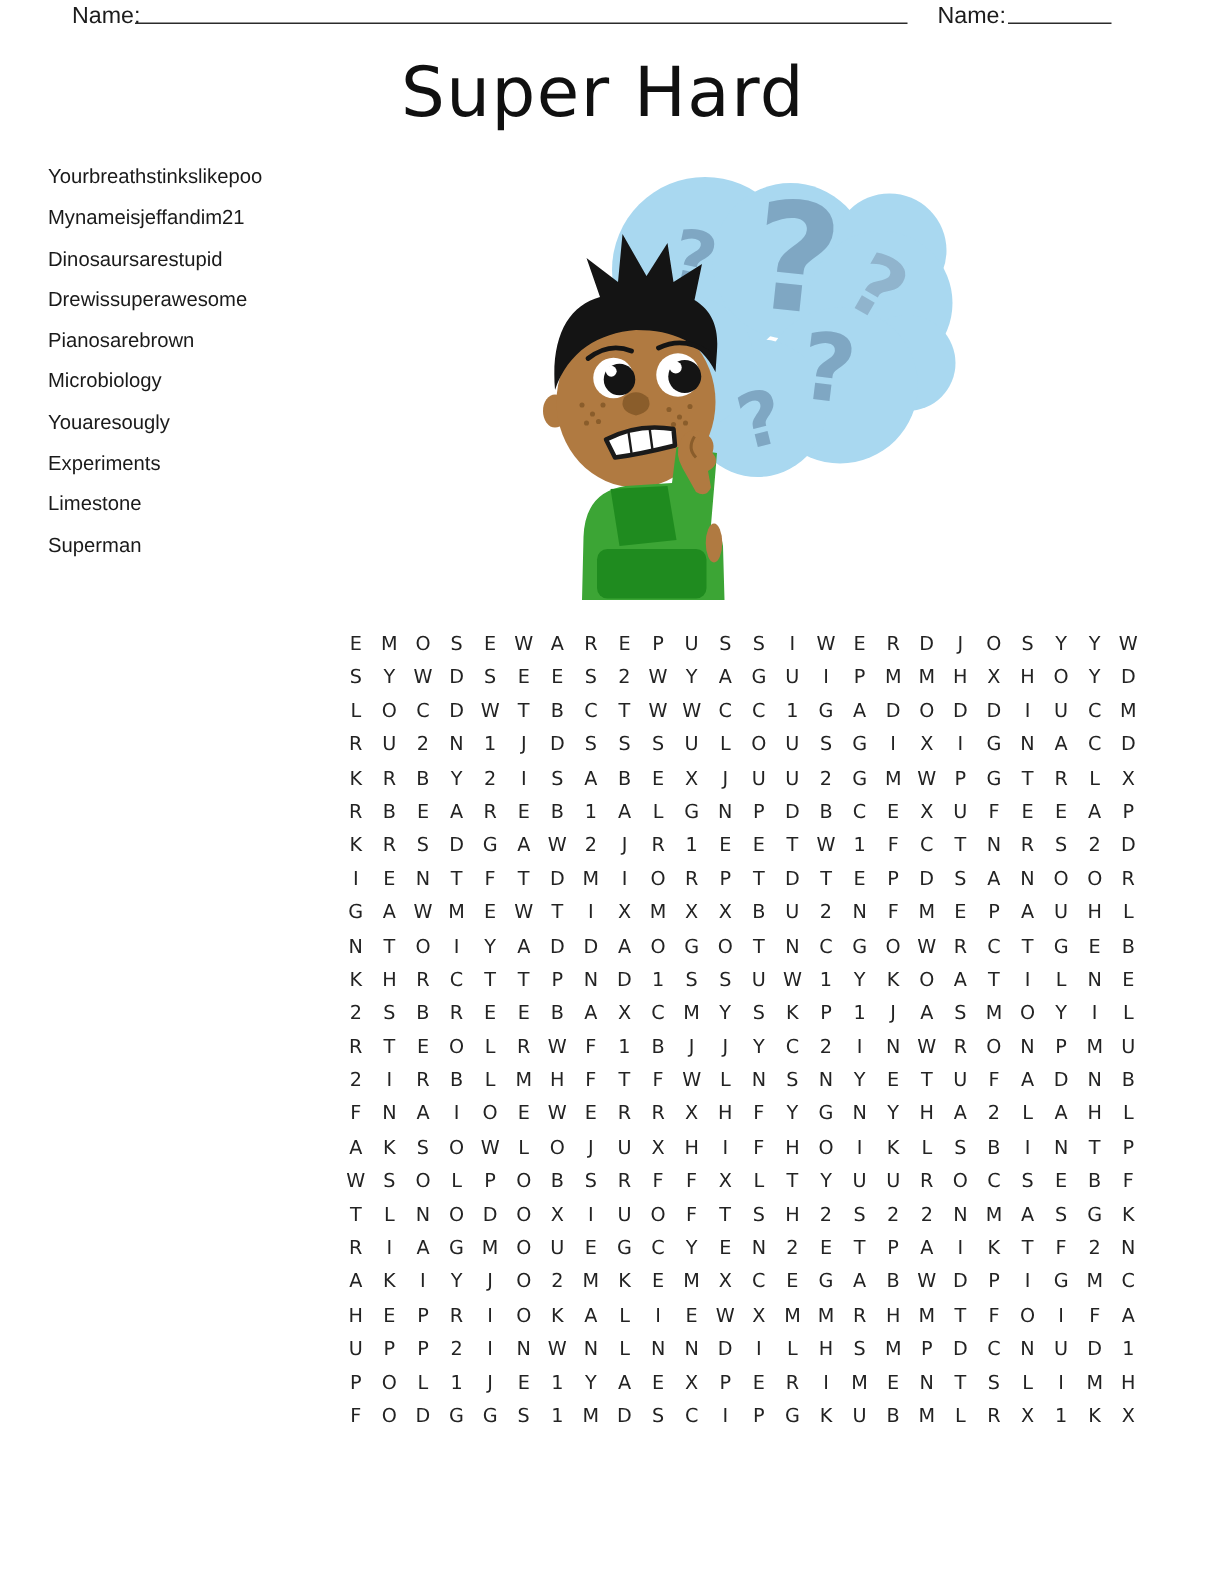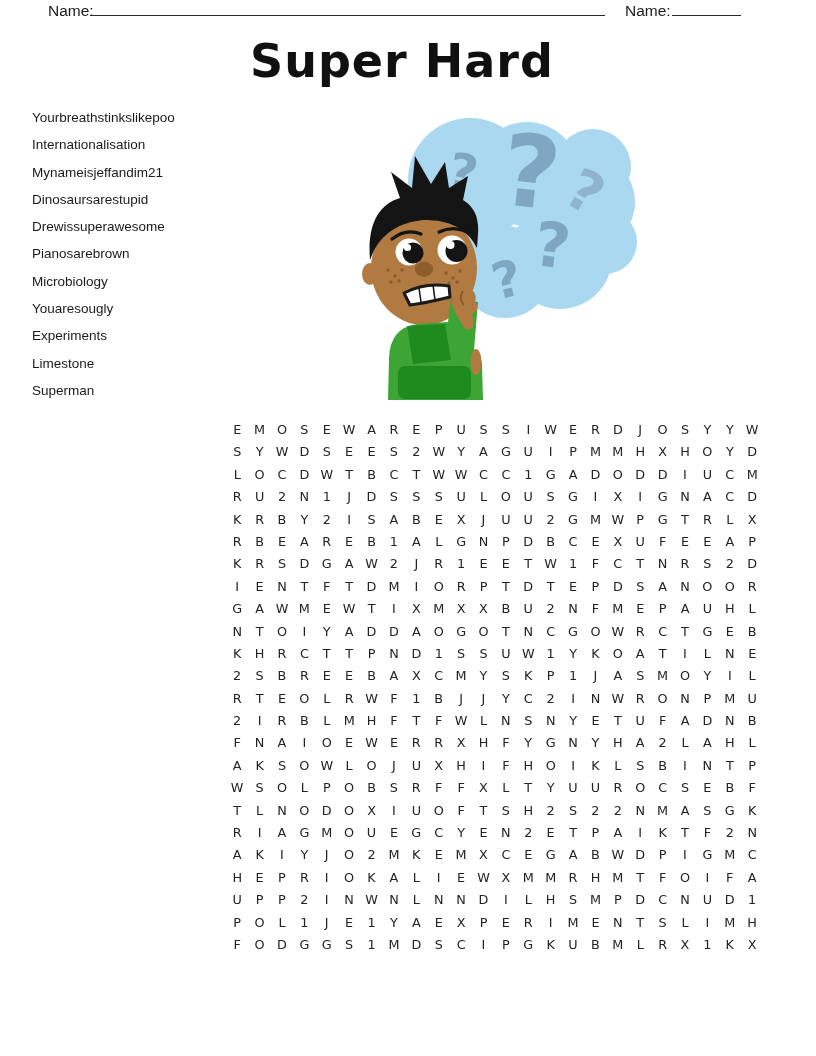--- a/index.html
+++ b/index.html
@@ -9,21 +9,21 @@
   }
   .hdr-label { position:absolute; top:2px; font-size:15.5px; color:#1c1c1c; }
   #name-label { left:48px;text-align:center; }
   #date-label { left:625px; }
   .fill-line { position:absolute; top:1px; height:14px; border-bottom:1.6px solid #2b2b2b; }
   #name-line { left:90px; width:515px; }
   #date-line { left:672px; width:69px; }
   .title {
     position:absolute; top:34px; left:0; width:804px; margin:0;
     text-align:center; font-family:"DejaVu Sans", sans-serif;
-    font-size:46px; font-weight:700; letter-spacing:1px; color:#101010;
+    font-size:46px; font-weight:400; letter-spacing:1px; color:#101010;
   }
   .word-list { position:absolute; left:32px; top:104px; font-size:13.5px; color:#1a1a1a; }
   .word-list .word { height:27.3px; line-height:27.3px; white-space:nowrap; }
   .illustration { position:absolute; left:355px; top:112px; width:290px; height:300px; }
   .qmark { font-family:"DejaVu Sans", sans-serif; font-weight:bold; text-anchor:middle; }
   .grid {
     position:absolute; left:226px; top:419px;
     display:grid; grid-template-columns:repeat(24, 22.4px);
     font-family:"DejaVu Sans", sans-serif; font-size:12.8px; color:#232323;
   }
@@ -37,21 +37,20 @@
   <span class="hdr-label" id="name-label">Name:</span>
   <span class="fill-line" id="name-line"></span>
 
   <span class="hdr-label" id="date-label">Name:</span>
   <span class="fill-line" id="date-line"></span>
 
   <h1 class="title">Super Hard</h1>
 
   <div class="word-list">
       <div class="word">Yourbreathstinkslikepoo</div>
-      <div class="word">Internationalisation</div>
       <div class="word">Mynameisjeffandim21</div>
       <div class="word">Dinosaursarestupid</div>
       <div class="word">Drewissuperawesome</div>
       <div class="word">Pianosarebrown</div>
       <div class="word">Microbiology</div>
       <div class="word">Youaresougly</div>
       <div class="word">Experiments</div>
       <div class="word">Limestone</div>
       <div class="word">Superman</div>
     </div>

